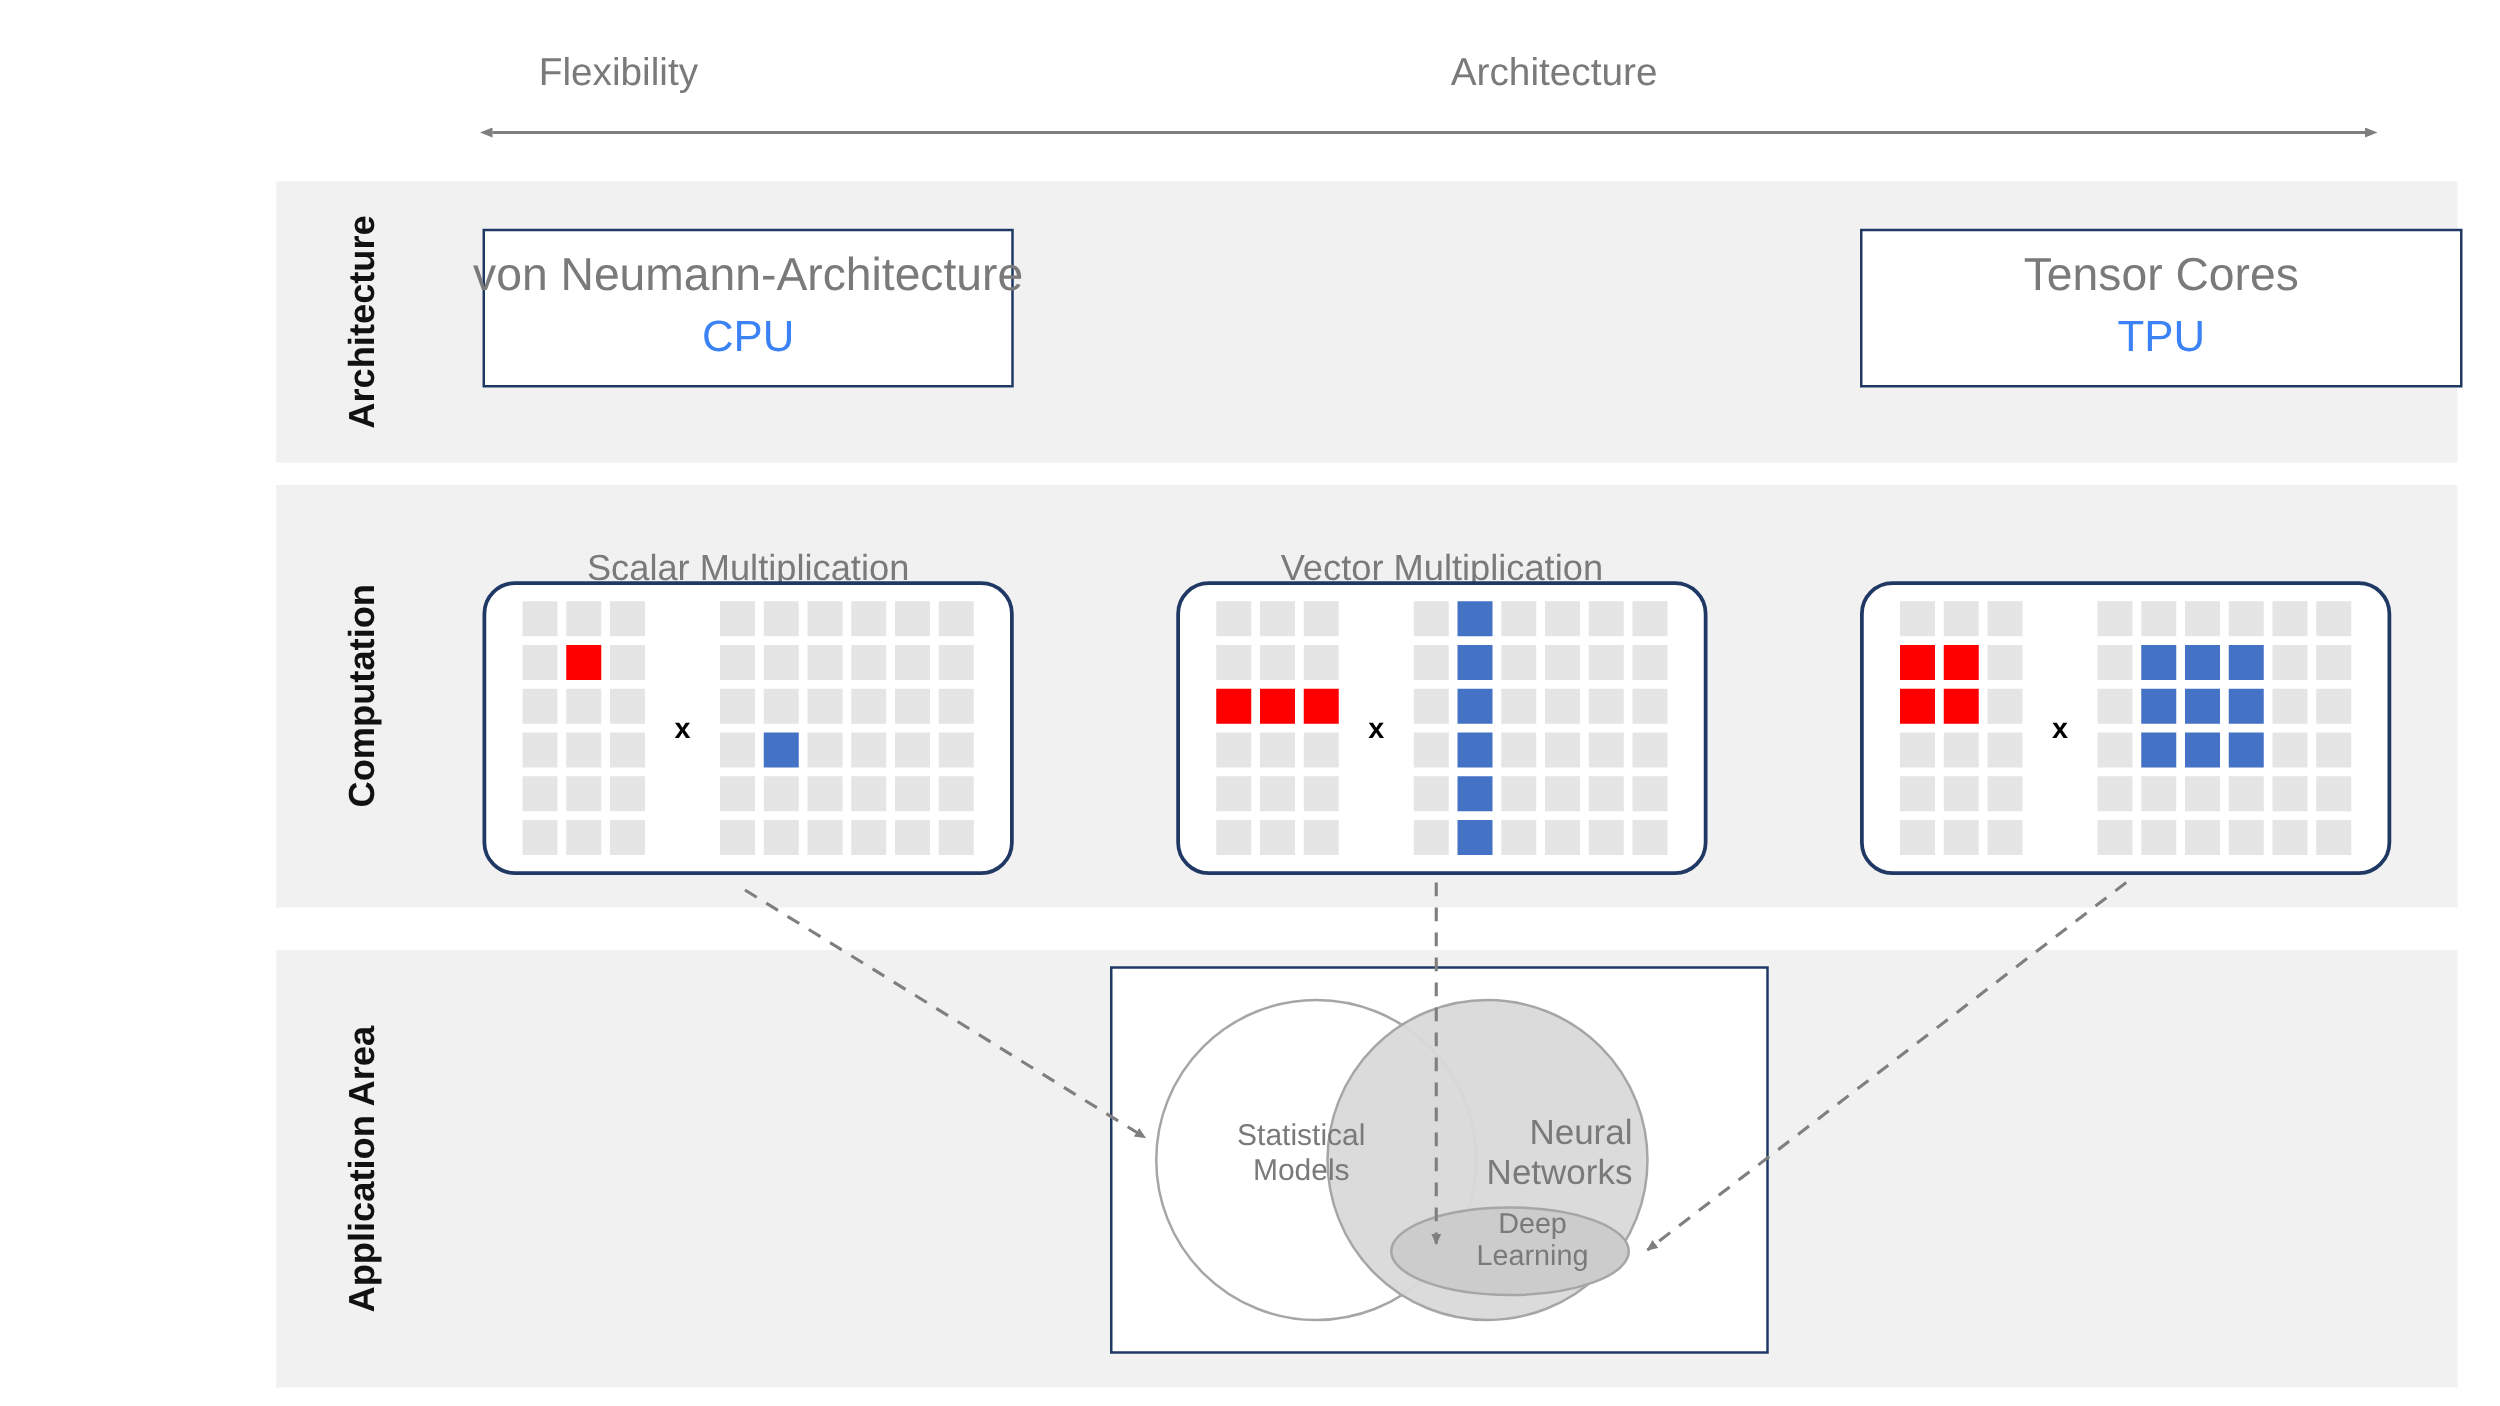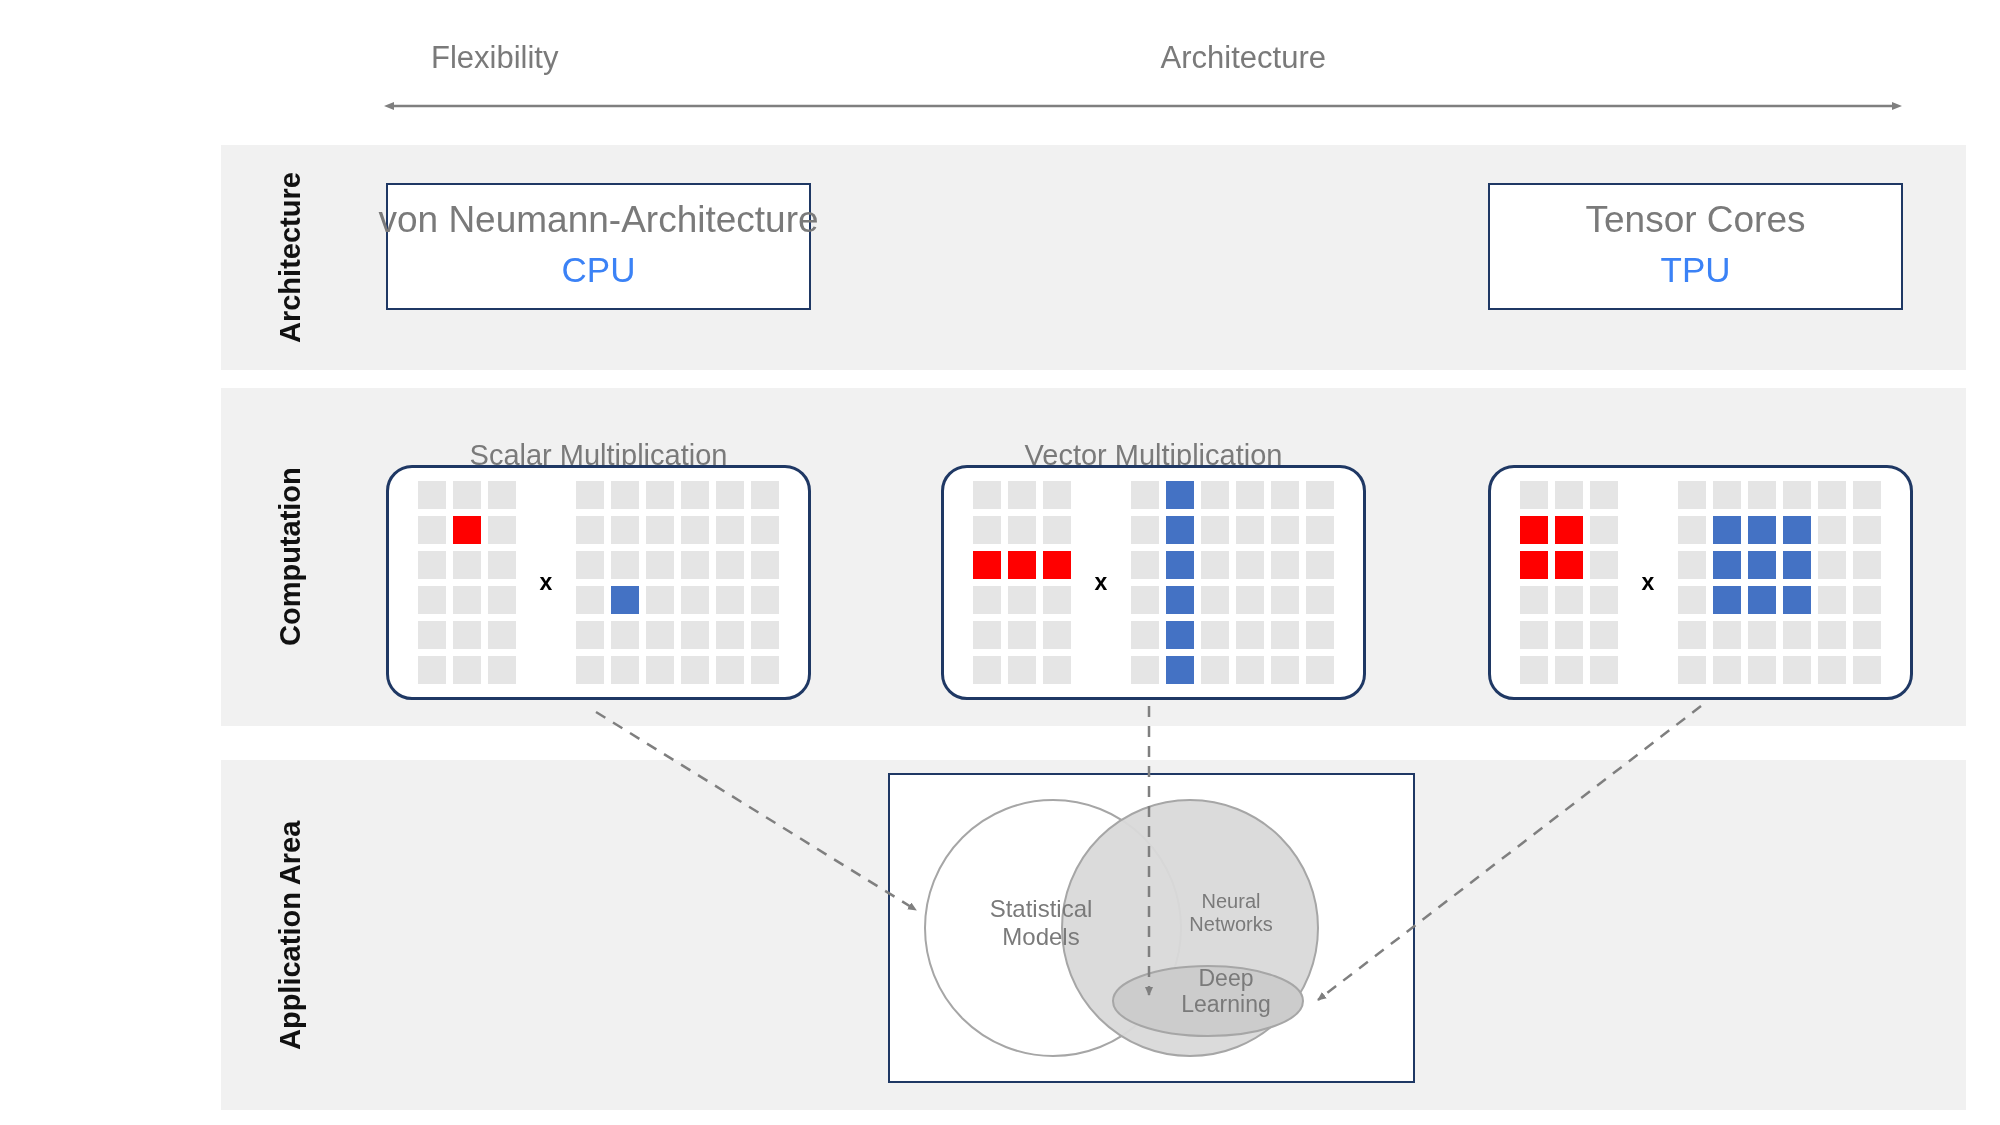--- a/index.html
+++ b/index.html
@@ -28,21 +28,21 @@
   #title-app{left:258px;top:760px;height:350px;}
 
   
   .arch-box{position:absolute;top:183px;height:127px;border:2.5px solid #1f3864;
      background:#ffffff;box-sizing:border-box;display:flex;flex-direction:column;
      justify-content:space-between;align-items:center;padding:14px 10px 18px;}
   .arch-top{font-size:37px;color:#7a7a7a;white-space:nowrap;}
   .arch-bot{font-size:35px;color:#3b82f6;white-space:nowrap;}
   #arch-0{left:370px;width:425px;}
   #arch-1{left:925px;width:425px;}
-  #arch-2{left:1472px;width:415px;}
+  #arch-2{left:1472px;width:482px;}
 
   
   .comp-head{position:absolute;top:404px;font-size:29px;color:#7a7a7a;
       text-align:center;white-space:nowrap;margin-top:35px;}
   #comp-head-0{left:370px;width:425px;}
   #comp-head-1{left:925px;width:425px;}
   #comp-head-2{left:1472px;width:425px;}
 
   .comp-panel{position:absolute;top:465px;height:235px;border:3px solid #1f3864;
       border-radius:26px;background:#ffffff;box-sizing:border-box;
@@ -57,21 +57,21 @@
   .cell{width:28px;height:28px;background:#e5e5e5;}
   .times{font-size:23px;font-weight:bold;color:#000;padding:0 6px;}
 
   
   #app-box{position:absolute;left:872px;top:773px;width:527px;height:310px;
      border:2.5px solid #1f3864;background:#ffffff;box-sizing:border-box;}
   #venn-svg{position:absolute;left:872px;top:773px;width:527px;height:310px;}
   .venn-text{position:absolute;text-align:center;color:#7a7a7a;white-space:pre-line;
      line-height:1.15;}
   #venn-left-label{left:930px;top:895px;width:190px;font-size:24px;}
-  #venn-right-label{left:1140px;top:890px;width:150px;font-size:20px;}
+  #venn-right-label{left:1140px;top:890px;width:150px;font-size:28px;text-align:right;}
   #venn-inner-label{left:1140px;top:965px;width:140px;font-size:23px;}
 
   
   #links-svg{position:absolute;left:0;top:0;width:2000px;height:1125px;
      pointer-events:none;}
 </style>
 </head>
 <body>
 
 <div class="stage">

